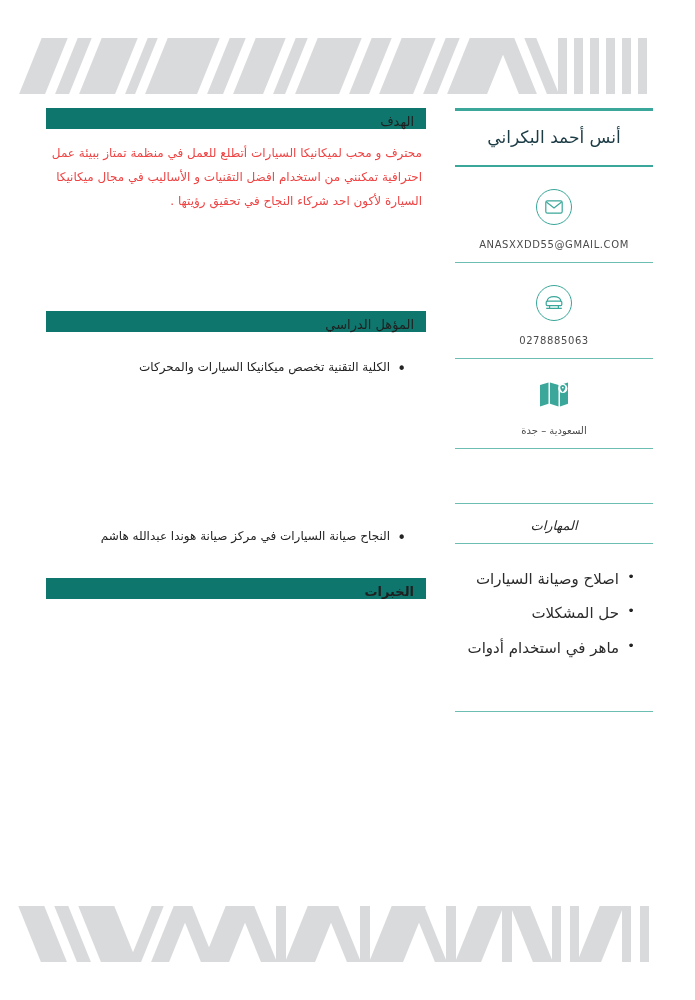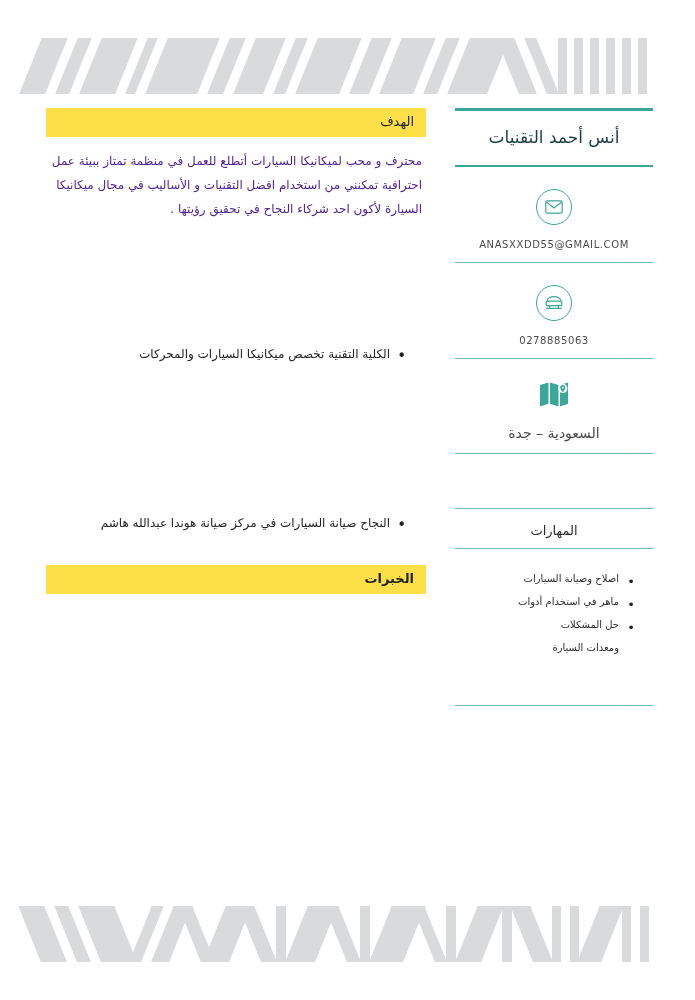--- a/index.html
+++ b/index.html
@@ -118,83 +118,84 @@
     justify-content: center;
     color: #3aa79a;
   }
   .contact-text {
     font-size: 10px;
     color: #4a4a4a;
     letter-spacing: .6px;
     margin-top: 14px;
     direction: ltr;
   }
-  .contact-text.ar { direction: rtl; letter-spacing: 0; font-size: 14px; }
+  .contact-text.ar { direction: rtl; letter-spacing: 0; font-size: 10px; }
   .hr-teal {
     width: 100%;
     height: 1px;
     background: #6cbdb2;
     margin-top: 12px;
   }
 
   
   .skills-block { margin-top: 54px; }
   .skills-title {
     font-size: 13px;
     color: #2b2b2b;
     letter-spacing: 1px;
     text-align: center;
     padding-bottom: 10px;
+    font-style: italic;
   }
   .skills-list {
     margin: 18px 0 0 0;
     padding: 0 18px 0 0;
     list-style: none;
     text-align: right;
     direction: rtl;
   }
   .skills-list li {
-    font-size: 10px;
+    font-size: 15px;
     color: #2b2b2b;
     line-height: 2.3;
     position: relative;
     padding-right: 16px;
   }
   .skills-list li::before {
     content: "•";
     position: absolute;
     right: 0;
     top: 0;
     font-size: 13px;
     color: #222;
   }
   .skills-list li.cont::before { content: ""; }
 
   
   .section { margin-bottom: 6px; }
   .section-header {
-    background: #fde047;
-    height: 29px;
+    background: #0f766e;
+    height: 21px;
     line-height: 27px;
     padding: 0 12px;
     text-align: right;
     font-size: 13px;
     color: #1f1f1f;
     box-sizing: border-box;
   }
   .section-header.bold { font-weight: bold; }
   .section-body {
     padding: 12px 4px 0 4px;
     text-align: right;
     direction: rtl;
   }
   .para {
     font-size: 12px;
     line-height: 2.0;
-    color: #4c1d95;
+    color: #ef4444;
     margin: 0;
     text-align: right;
   }
   .bullets {
     margin: 12px;
     padding: 0;
     list-style: none;
   }
   .bullets li {
     font-size: 12px;
@@ -268,21 +269,21 @@
     <div class="stripe" style="left:622px; width:9px;"></div>
     <div class="stripe" style="left:640px; width:9px;"></div>
   </div>
 
   <div class="columns">
 
     <div class="col-right">
 
       <div class="name-rule"></div>
 
-      <div class="name-ar">أنس أحمد التقنيات</div>
+      <div class="name-ar">أنس أحمد البكراني</div>
 
       <div class="name-rule under"></div>
 
       <div class="contact-item">
         <span class="icon-circle">
           <svg width="18" height="14" viewBox="0 0 18 14" fill="none" stroke="currentColor" stroke-width="1.2">
             <rect x="0.8" y="0.8" width="16.4" height="12.4" rx="1.6"></rect>
             <path d="M1.4 2 L9 8 L16.6 2"></path>
           </svg>
         </span>
@@ -317,41 +318,41 @@
         <div class="hr-teal"></div>
       </div>
 
       <div class="skills-block">
         <div class="hr-teal" style="margin-top:0"></div>
         <div class="skills-title" style="padding-top:14px">المهارات</div>
         <div class="hr-teal" style="margin-top:0"></div>
 
         <ul class="skills-list">
           <li>اصلاح وصيانة السيارات</li>
+          <li>حل المشكلات</li>
           <li>ماهر في استخدام أدوات</li>
-          <li>حل المشكلات</li>
-          <li class="cont">ومعدات السيارة</li>
         </ul>
 
         <div class="hr-teal" style="margin-top:46px"></div>
       </div>
     </div>
 
     <div class="col-left">
 
       <div class="section">
         <div class="section-header">الهدف</div>
         <div class="section-body">
           <p class="para">محترف و محب لميكانيكا السيارات أتطلع للعمل في منظمة تمتاز ببيئة عمل احترافية تمكنني من استخدام افضل التقنيات و الأساليب في مجال ميكانيكا السيارة لأكون احد شركاء النجاح في تحقيق رؤيتها .</p>
         </div>
       </div>
 
       <div class="spacer-md"></div>
 
       <div class="section">
+        <div class="section-header">المؤهل الدراسي</div>
         <div class="section-body">
           <ul class="bullets">
             <li>الكلية التقنية تخصص ميكانيكا السيارات والمحركات</li>
           </ul>
         </div>
       </div>
 
       <div class="spacer-md"></div>
       <div class="spacer-xs"></div>
 

